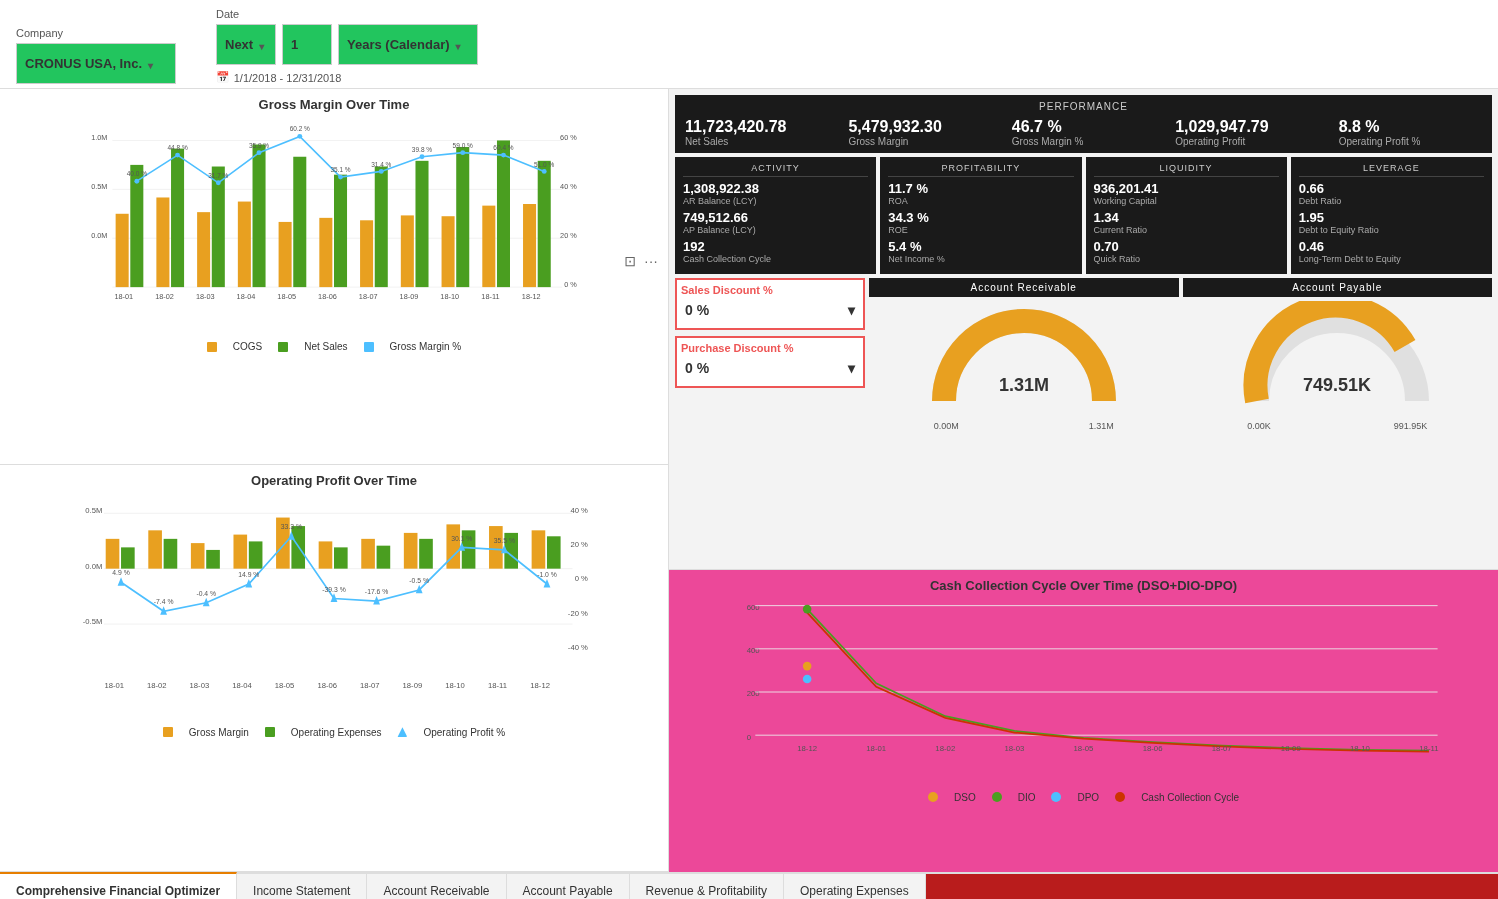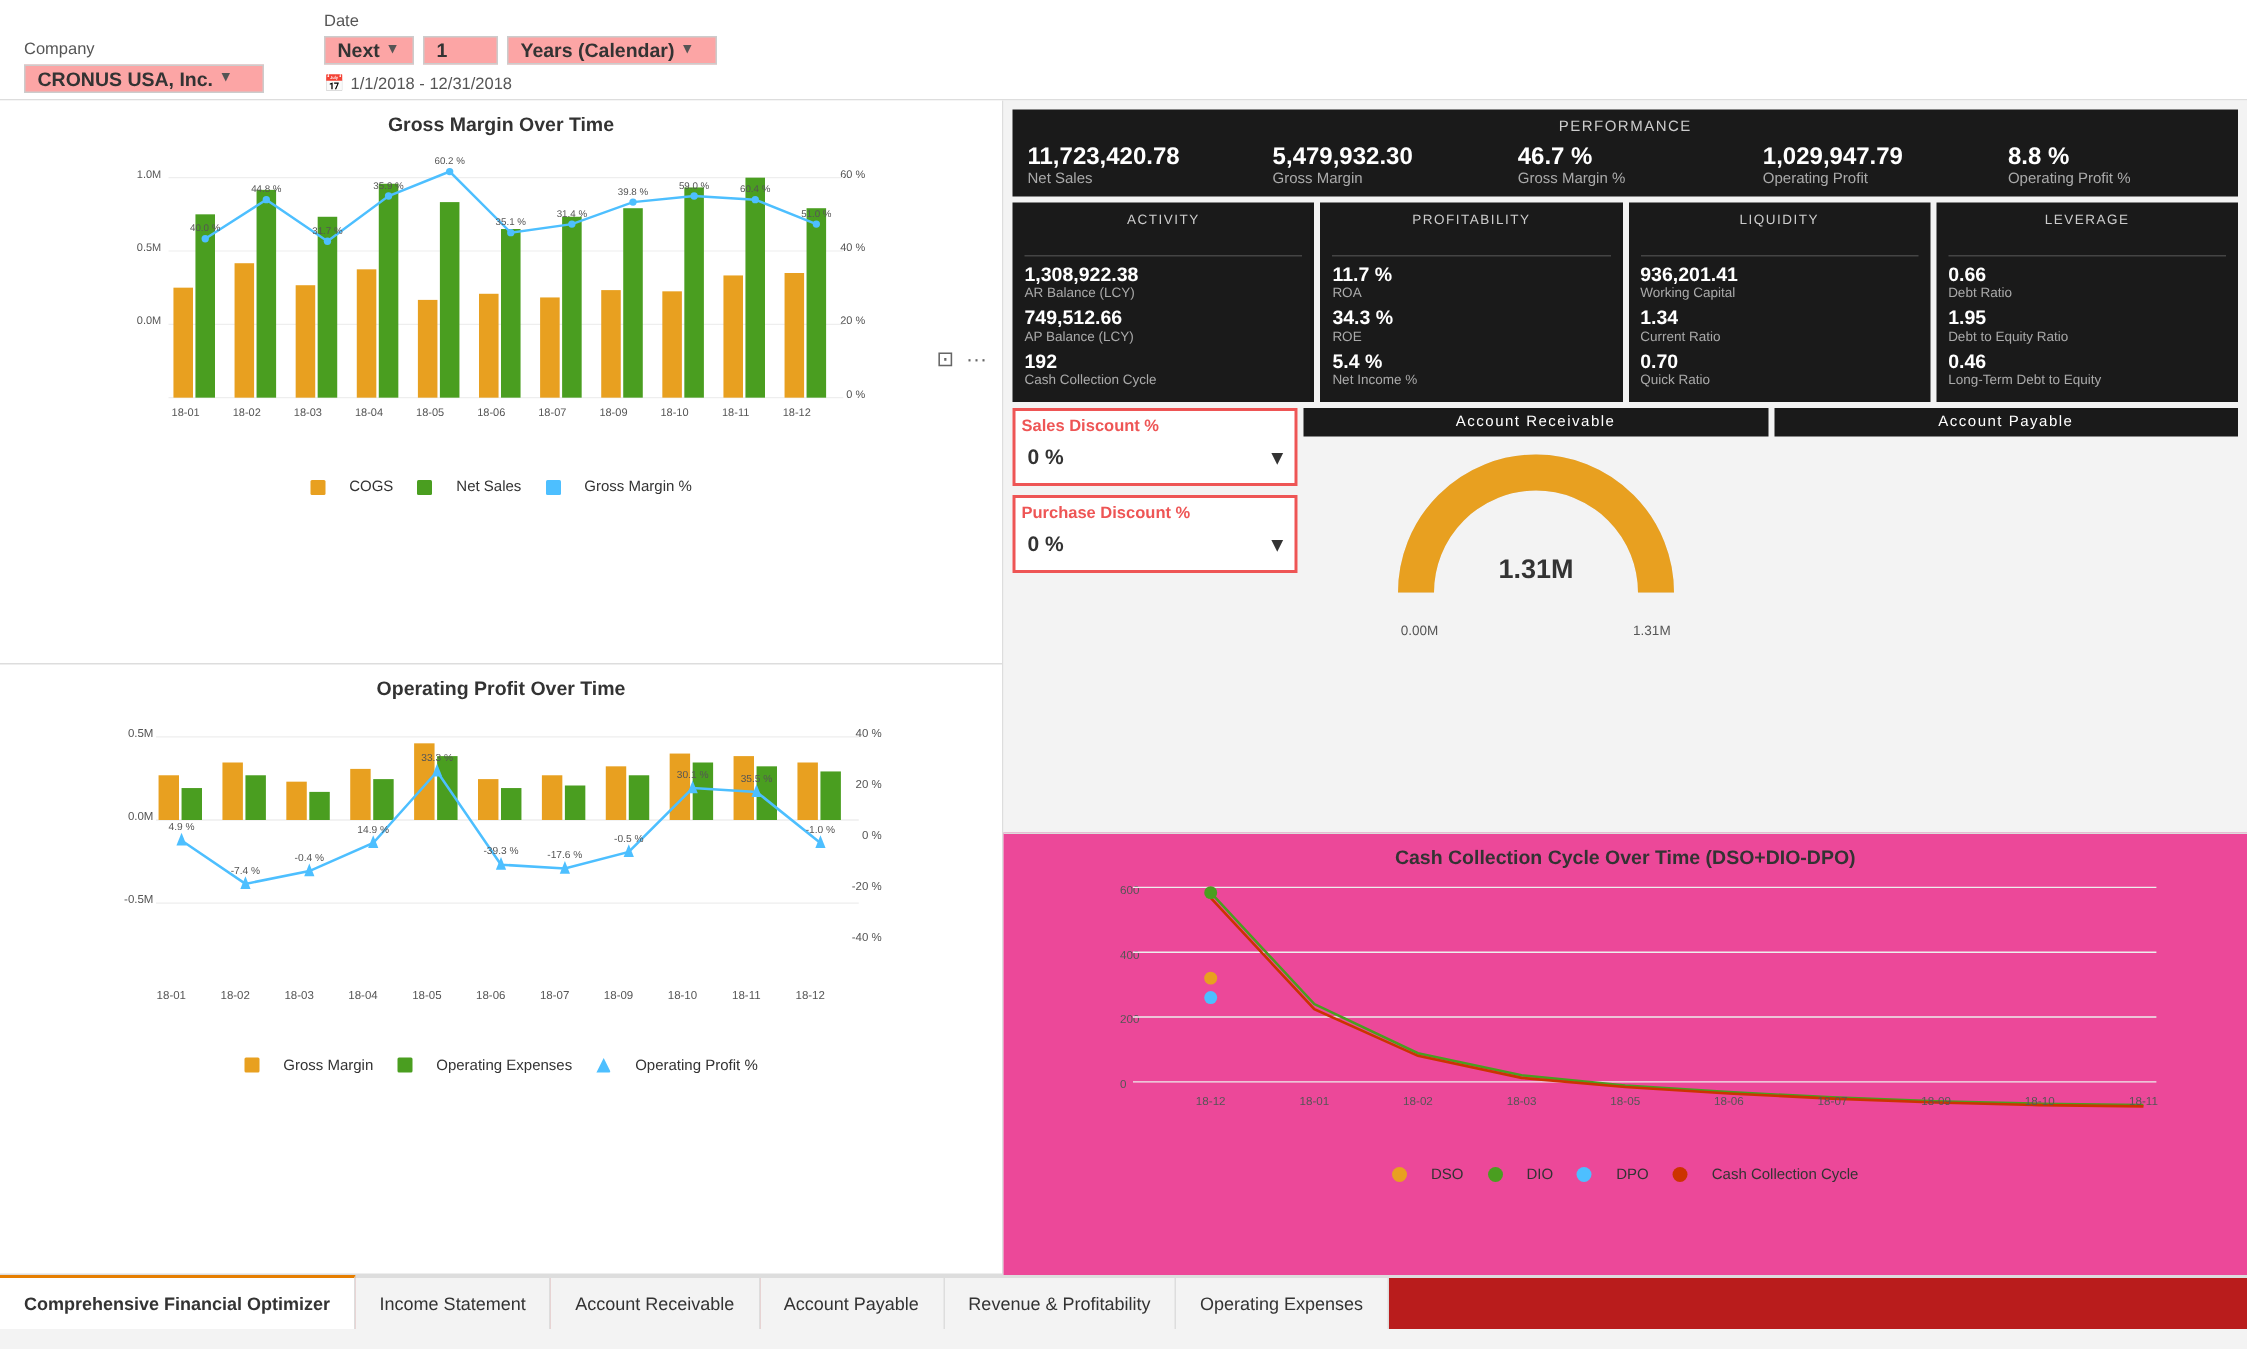--- a/index.html
+++ b/index.html
@@ -3,21 +3,21 @@
   <meta charset="utf-8">
   <style>
     * { box-sizing: border-box; margin: 0; padding: 0; }
     body { font-family: 'Segoe UI', Arial, sans-serif; background: #f3f3f3; font-size: 12px; color: #333; width: 1498px; height: 899px; overflow: hidden; }
 
     
     .filter-bar { background: #fff; padding: 8px 16px 4px; border-bottom: 1px solid #ddd; display: flex; align-items: flex-end; gap: 40px; }
     .filter-group { display: flex; flex-direction: column; gap: 4px; }
     .filter-label { font-size: 11px; color: #555; }
     .filter-control { display: flex; align-items: center; gap: 6px; }
-    .dropdown { border: 1px solid #ccc; background: #fca5a5; padding: 1px 8px; font-size: 13px; font-weight: 600; display: flex; align-items: flex-start; gap: 6px; min-width: 160px; cursor: pointer; }
+    .dropdown { border: 1px solid #ccc; background: #22c55e; padding: 12px 8px; font-size: 13px; font-weight: 600; display: flex; align-items: flex-end; gap: 6px; min-width: 160px; cursor: pointer; }
     .dropdown-sm { min-width: 60px; }
     .dropdown-lg { min-width: 140px; }
     .chevron { font-size: 10px; color: #555; }
     .date-range { font-size: 11px; color: #555; margin-top: 2px; display: flex; align-items: center; gap: 4px; }
     .cal-icon { color: #888; }
 
     
     .main-layout { display: flex; height: calc(899px - 80px - 36px); }
 
     
@@ -32,21 +32,21 @@
     .perf-section { background: #1a1a1a; color: #fff; margin: 6px 6px 4px; padding: 6px 10px; }
     .perf-title { font-size: 10px; letter-spacing: 1px; text-align: center; margin-bottom: 6px; color: #ccc; }
     .perf-metrics { display: flex; gap: 20px; }
     .perf-metric { flex: 1; }
     .perf-value { font-size: 16px; font-weight: 700; color: #fff; }
     .perf-label { font-size: 10px; color: #aaa; }
 
     
     .kpi-row { display: flex; gap: 4px; margin: 0 6px 4px; }
     .kpi-card { flex: 1; background: #1a1a1a; color: #fff; padding: 6px 8px; }
-    .kpi-card-title { font-size: 9px; letter-spacing: 1px; text-align: center; color: #ccc; border-bottom: 1px solid #444; padding-bottom: 19px; margin-bottom: 4px; }
+    .kpi-card-title { font-size: 9px; letter-spacing: 1px; text-align: center; color: #ccc; border-bottom: 1px solid #444; padding-bottom: 3px; margin-bottom: 4px; }
     .kpi-item { margin-bottom: 4px; }
     .kpi-value { font-size: 13px; font-weight: 700; }
     .kpi-sublabel { font-size: 9px; color: #aaa; }
 
     
     .middle-row { display: flex; gap: 4px; margin: 0 6px 4px; flex: 1; }
     .discount-col { display: flex; flex-direction: column; gap: 6px; width: 190px; }
     .discount-box { border: 2px solid #e55; background: #fff; padding: 4px 4px; }
     .discount-label { font-size: 11px; color: #e55; font-weight: 600; }
     .discount-select { display: flex; align-items: center; justify-content: space-between; padding: 6px 4px; font-size: 14px; font-weight: 600; }
@@ -437,20 +437,33 @@
           </svg>
           <div class="gauge-min-max">
             <span>0.00M</span>
             <span>1.31M</span>
           </div>
         </div>
       </div>
 
       <div class="gauge-col">
         <div class="gauge-title">Account Payable</div>
+        <div class="gauge-container">
+          <svg viewBox="0 0 200 120" style="width:200px;height:120px;">
+
+            <path d="M 20 100 A 80 80 0 0 1 180 100" fill="none" stroke="#e0e0e0" stroke-width="24"></path>
+
+            <path d="M 20 100 A 80 80 0 0 1 168 45" fill="none" stroke="#e8a020" stroke-width="24"></path>
+            <text x="100" y="90" font-size="18" font-weight="bold" fill="#333" text-anchor="middle">749.51K</text>
+          </svg>
+          <div class="gauge-min-max">
+            <span>0.00K</span>
+            <span>991.95K</span>
+          </div>
+        </div>
       </div>
     </div>
 
     <div style="flex:1;background:#ec4899;padding:8px;border-top:1px solid #ddd;">
       <div class="bottom-chart-title">Cash Collection Cycle Over Time (DSO+DIO-DPO)</div>
       <svg viewBox="0 0 840 220" style="width:100%;height:190px;">
 
         <text x="30" y="15" font-size="9" fill="#555">600</text>
         <text x="30" y="65" font-size="9" fill="#555">400</text>
         <text x="30" y="115" font-size="9" fill="#555">200</text>

